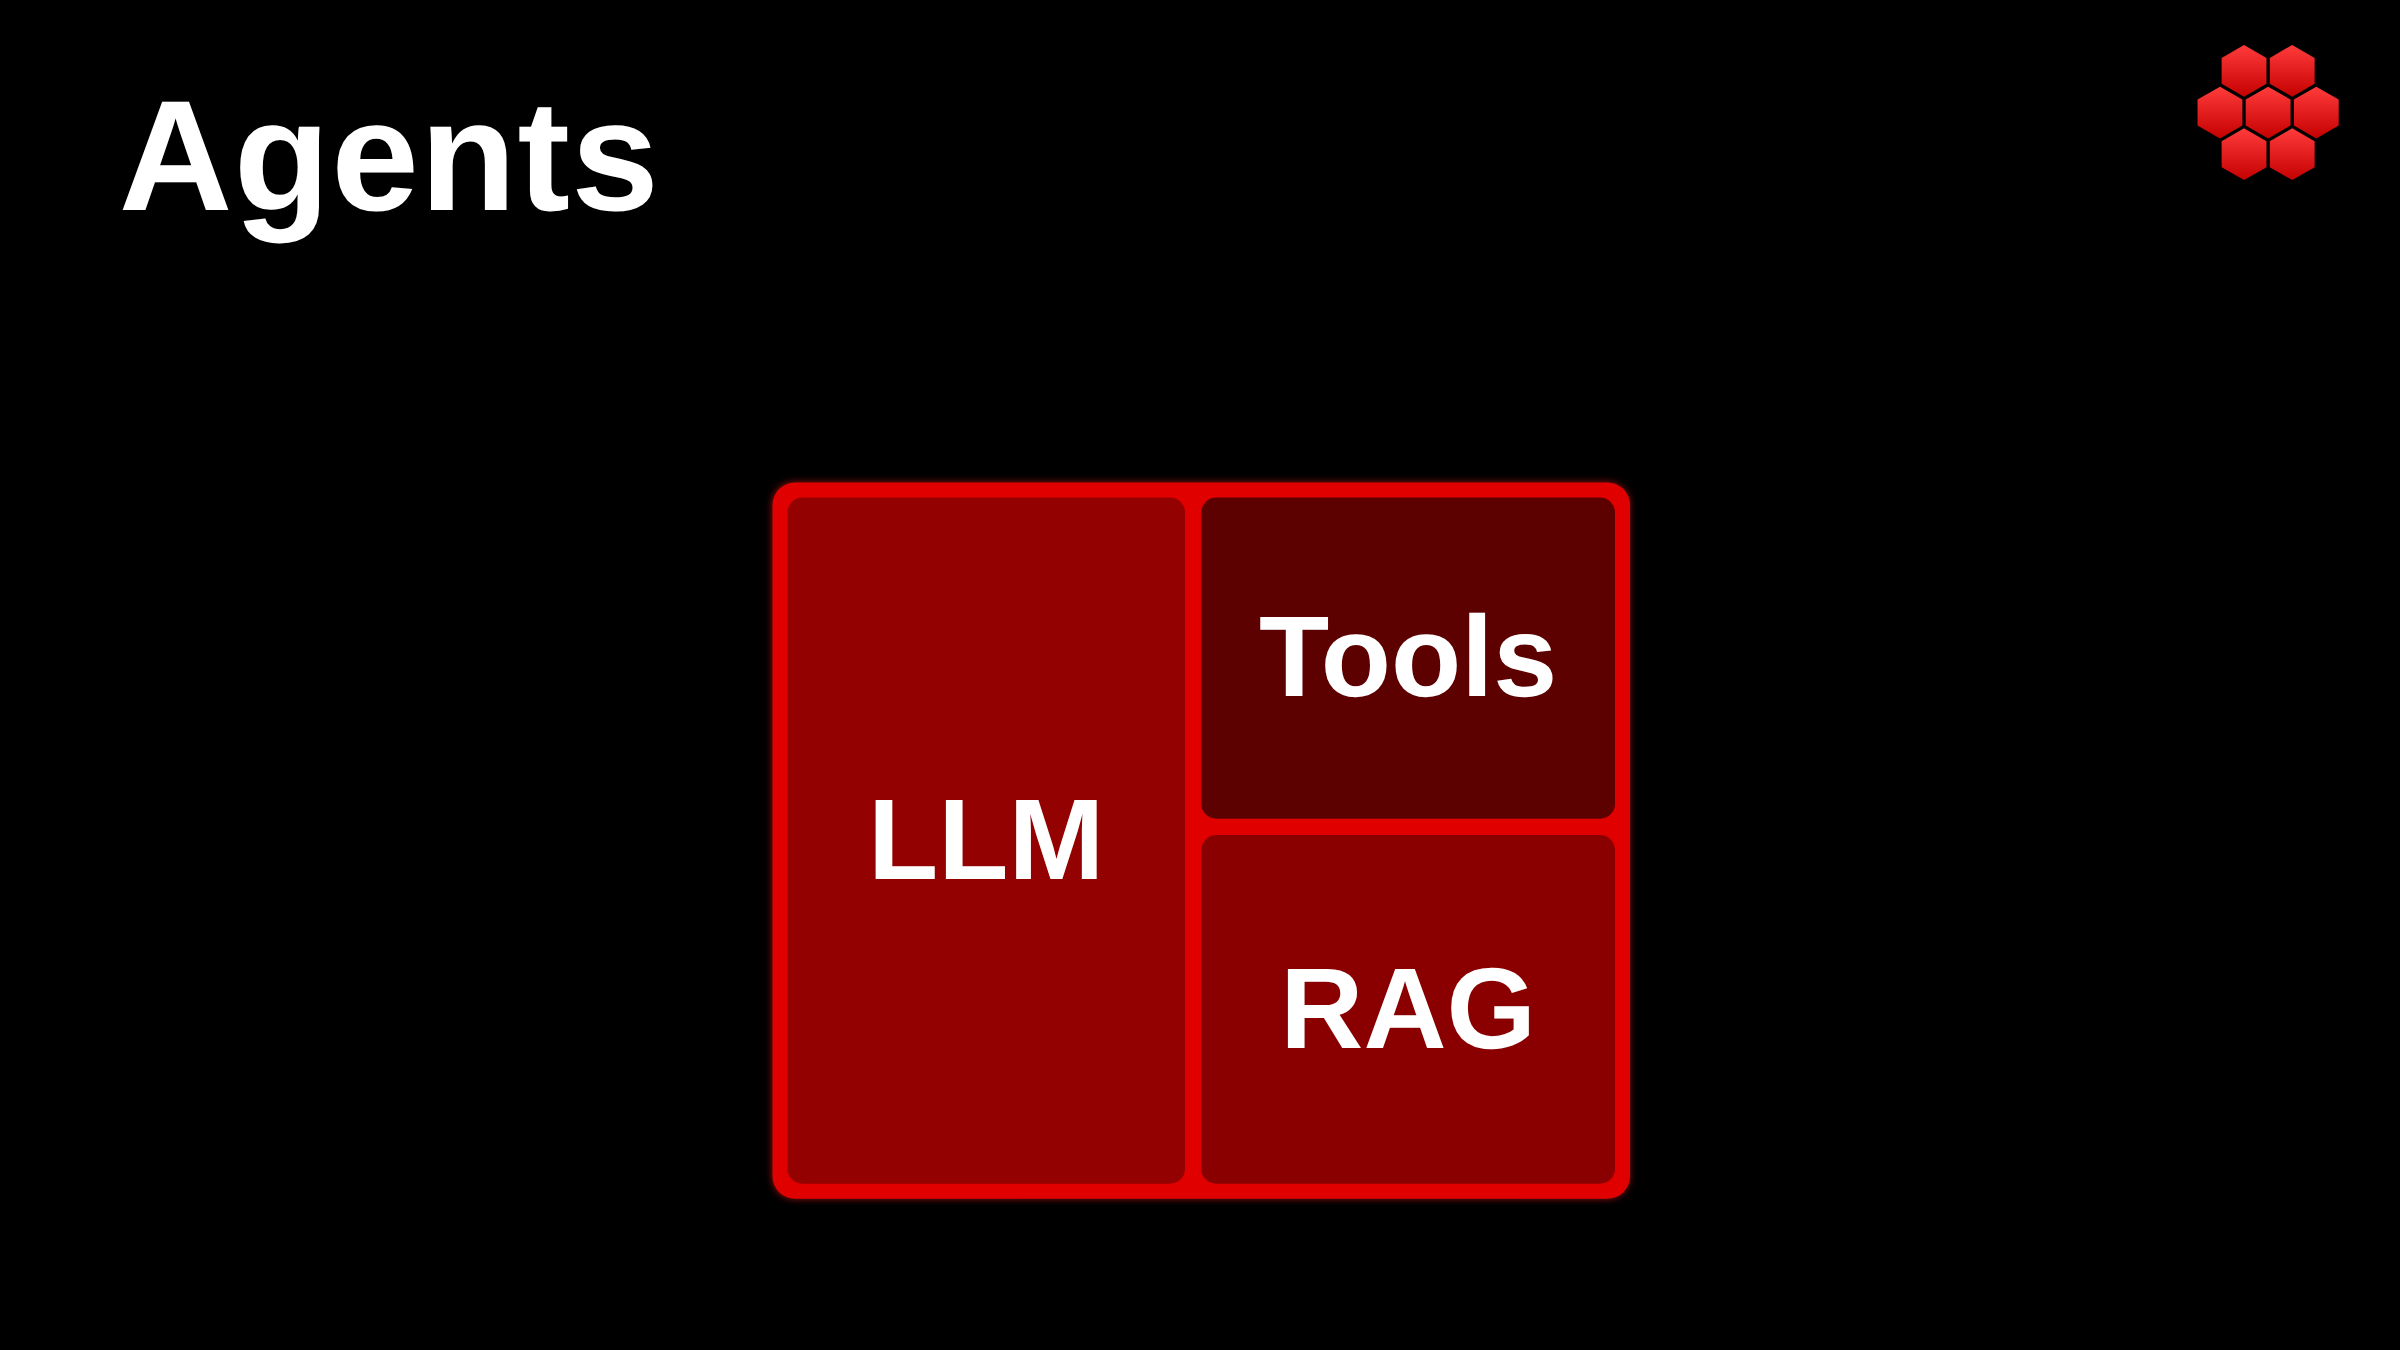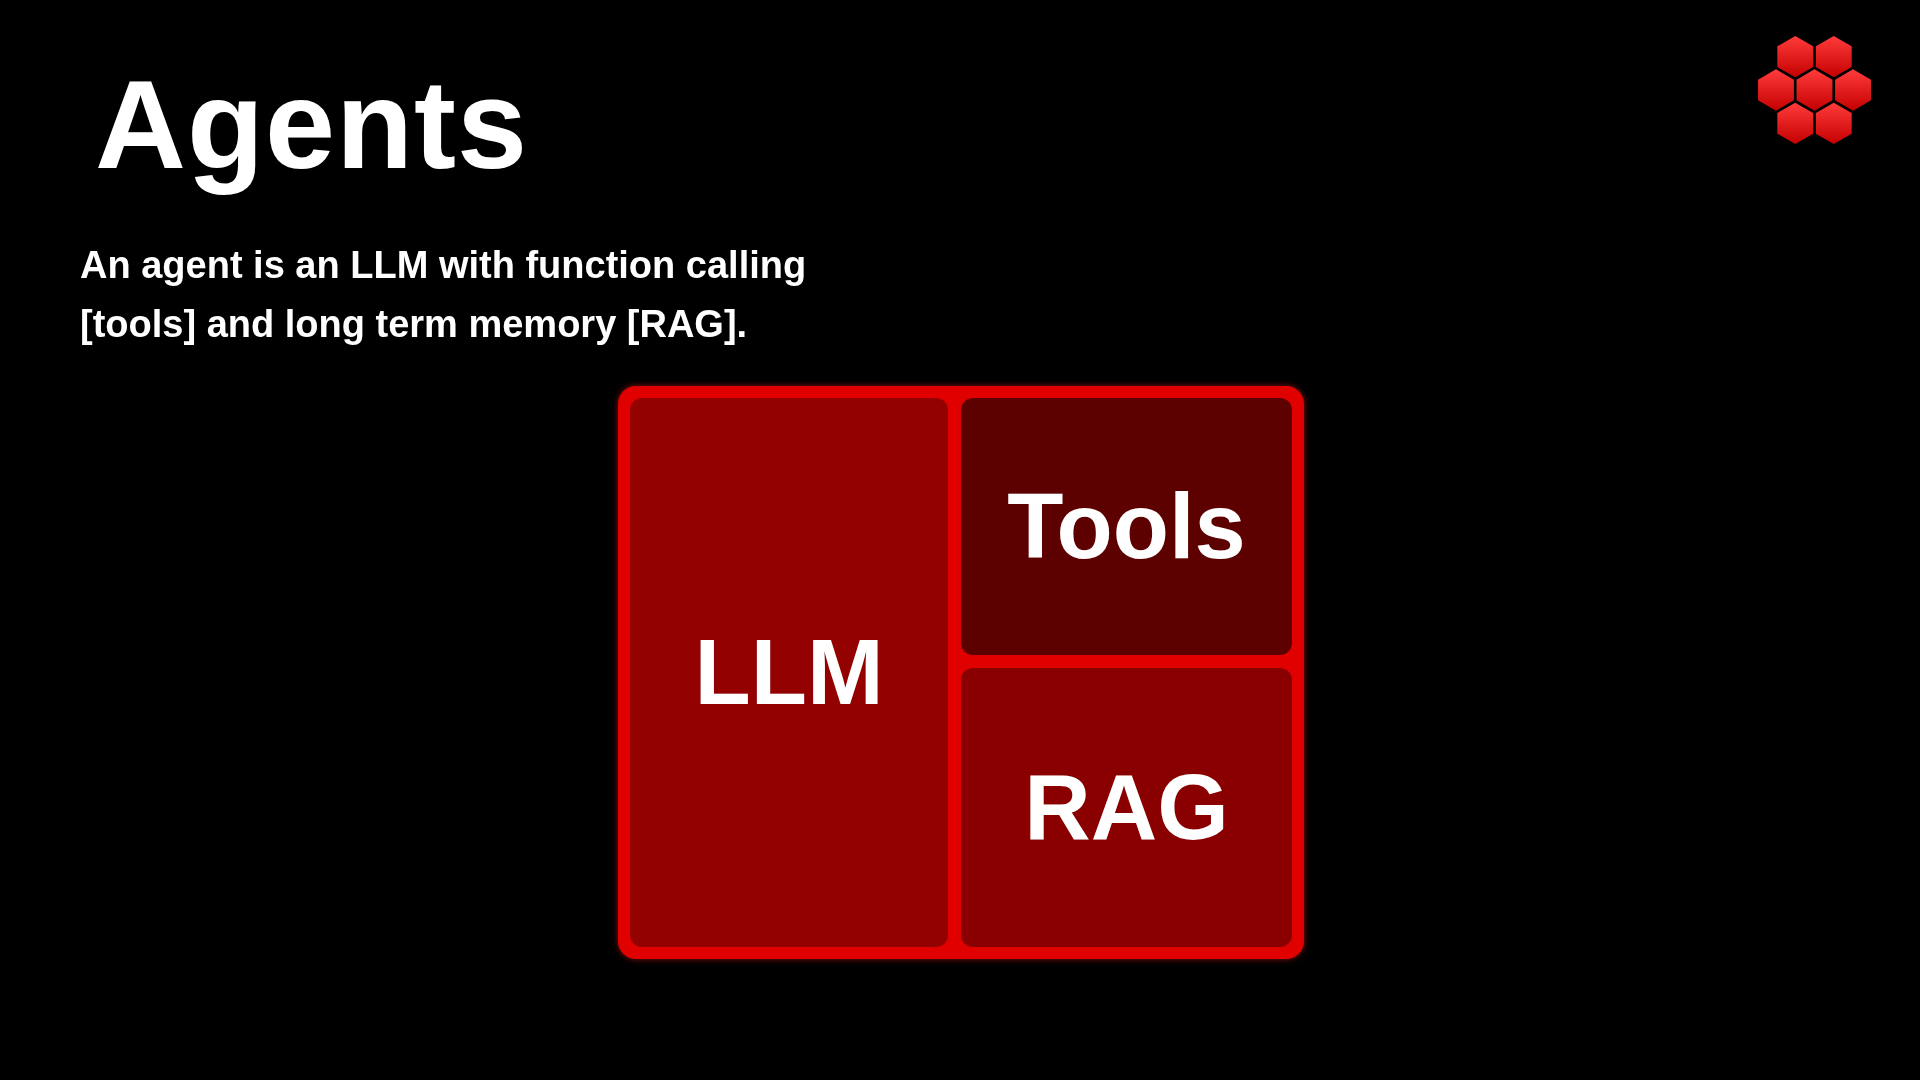--- a/index.html
+++ b/index.html
@@ -78,24 +78,20 @@
     justify-content: center;
   }
 </style>
 </head>
 <body>
 
 <div class="slide">
 
   <h1 class="title">Agents</h1>
 
-  <p class="subtitle">
-    <span>An agent is an LLM with function calling</span><br>
-    <span>[tools] and long term memory [RAG].</span>
-  </p>
 
   <svg class="logo" width="115" height="112" viewBox="-100 -96 200 192" aria-hidden="true">
     <defs>
       <linearGradient id="hexg" x1="0" y1="0" x2="0" y2="1">
         <stop offset="0" stop-color="#ff3b3b"></stop>
         <stop offset="1" stop-color="#c40000"></stop>
       </linearGradient>
       <polygon id="hex" points="0,-36 31.2,-18 31.2,18 0,36 -31.2,18 -31.2,-18" fill="url(#hexg)"></polygon>
     </defs>
     <use href="#hex" transform="translate(0,0)"></use>

